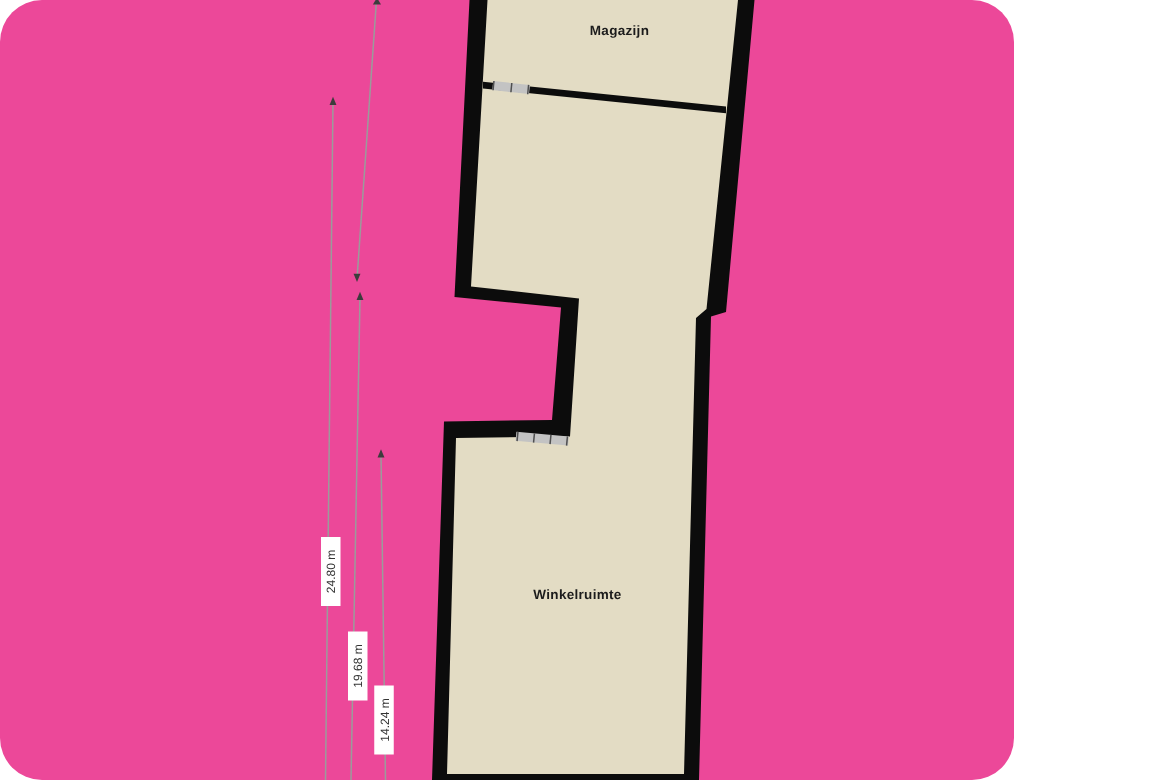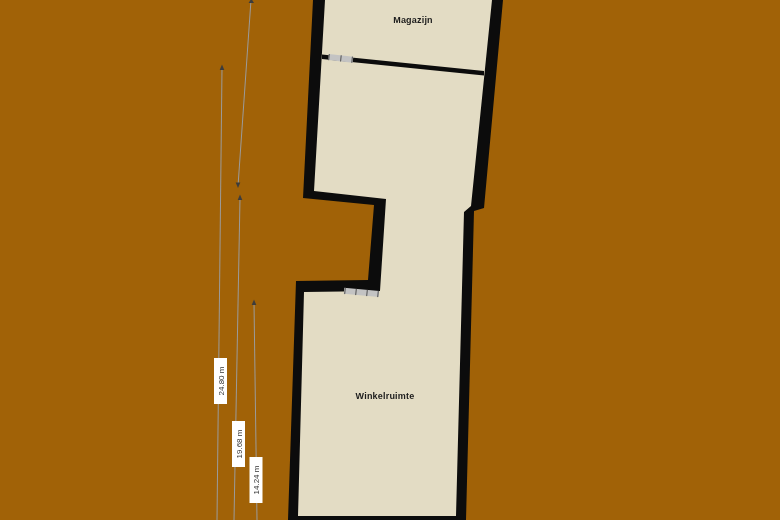--- a/index.html
+++ b/index.html
@@ -1,22 +1,23 @@
 <!DOCTYPE html>
 <html><head>
 <meta charset="utf-8">
 <style>
   html, body { margin: 0; padding: 0; background: #ffffff; }
   #stage {
     position: relative;
-    width: 780px;
+    width: 676px;
     height: 520px;
-    background: #a16207;
+    background: #ec4899;
     overflow: hidden;
     font-family: "Liberation Sans", sans-serif;
+    border-radius: 28px;
   }
   svg { display: block; }
   .room-label {
     font-family: "Liberation Sans", sans-serif;
     font-size: 9px;
     font-weight: bold;
     letter-spacing: 0.2px;
   }
   .dim-label {
     font-family: "Liberation Sans", sans-serif;

